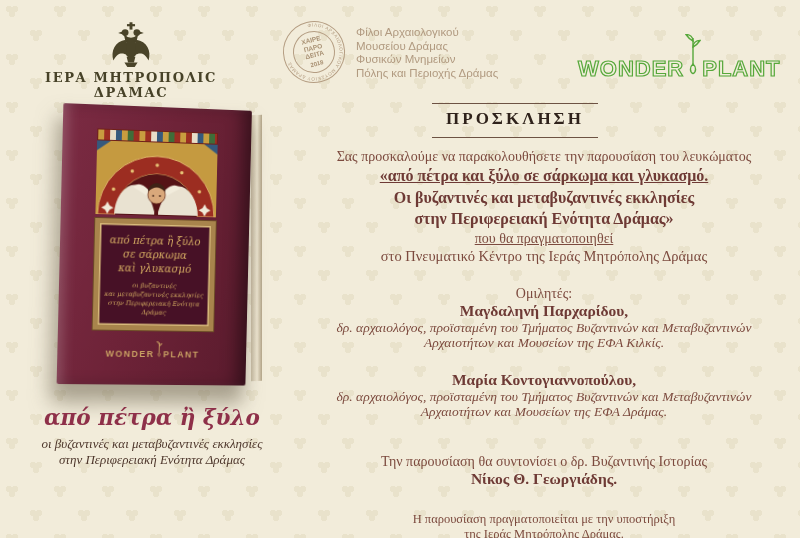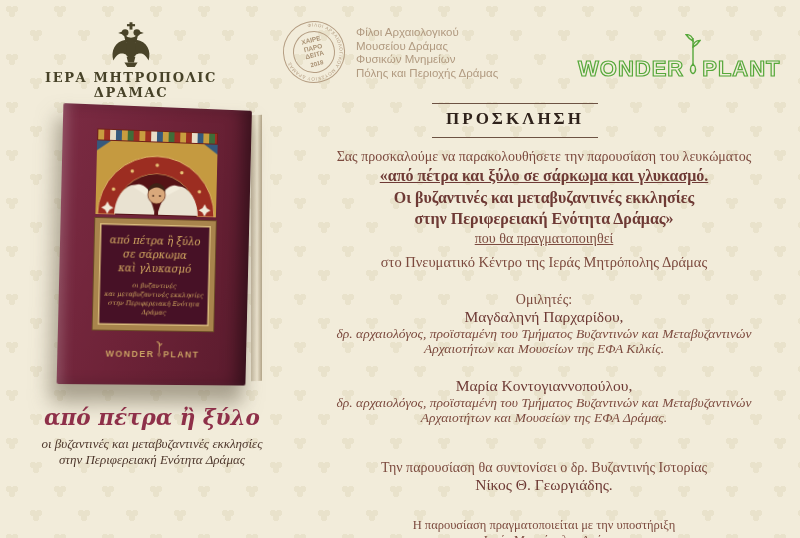--- a/index.html
+++ b/index.html
@@ -37,23 +37,23 @@
   .wp-logo .sprout{margin:0 1px; -webkit-text-stroke:0;}
   
   .heading{position:absolute; left:432px; top:103px; width:166px; text-align:center;
     border-top:1.3px solid #6d5243; border-bottom:1.3px solid #6d5243; padding:5px 0 8px;
     font-size:17px; font-weight:bold; letter-spacing:3px; color:#2f221b;}
   .inv-col{position:absolute; left:292px; top:148px; width:504px; text-align:center; color:#7c4a3e;}
   .t-reg{font-size:14px; line-height:17px;}
   .t-reg15{font-size:14.5px; line-height:18px;}
   .t-bold{font-size:16px; line-height:21.5px; font-weight:bold; color:#6e3a35;}
   .t-italic{font-size:13.5px; line-height:15.5px; font-style:italic;}
-  .t-name{font-size:15.5px; line-height:18px; font-weight:normal; color:#6e3a35;}
+  .t-name{font-size:15.5px; line-height:18px; font-weight:bold; color:#6e3a35;}
   .t-small{font-size:12.5px; line-height:15px;}
-  .mt4{text-decoration:underline;} .mt6{margin-top:6px;} .mt10{margin-top:20px;} .mt16{margin-top:33px;} .mt20{margin-top:24px;}
+  .mt4{text-decoration:underline;} .mt6{} .mt10{margin-top:20px;} .mt16{margin-top:33px;} .mt20{margin-top:24px;}
   
   .book-wrap{position:absolute; left:60px; top:103px; width:204px; height:290px;}
   .book-pages{position:absolute; right:2px; top:12px; width:11px; height:266px;
     background:linear-gradient(90deg,#c9bda5,#efe7d2 55%,#b2a488); transform:skewY(-3deg);}
   .book-cover{position:absolute; left:0; top:0; width:194px; height:281px; border-radius:2px;
     background:linear-gradient(105deg,#7b2b43 0%,#6e2338 45%,#5a1b2d 100%);
     transform:perspective(900px) rotateY(6deg) rotate(1.4deg); transform-origin:left center;
     box-shadow:-4px 16px 20px 2px rgba(108,98,78,0.55),
                inset 12px 0 14px -8px rgba(255,255,255,0.22),
                inset -14px 0 18px -6px rgba(0,0,0,0.45);}

